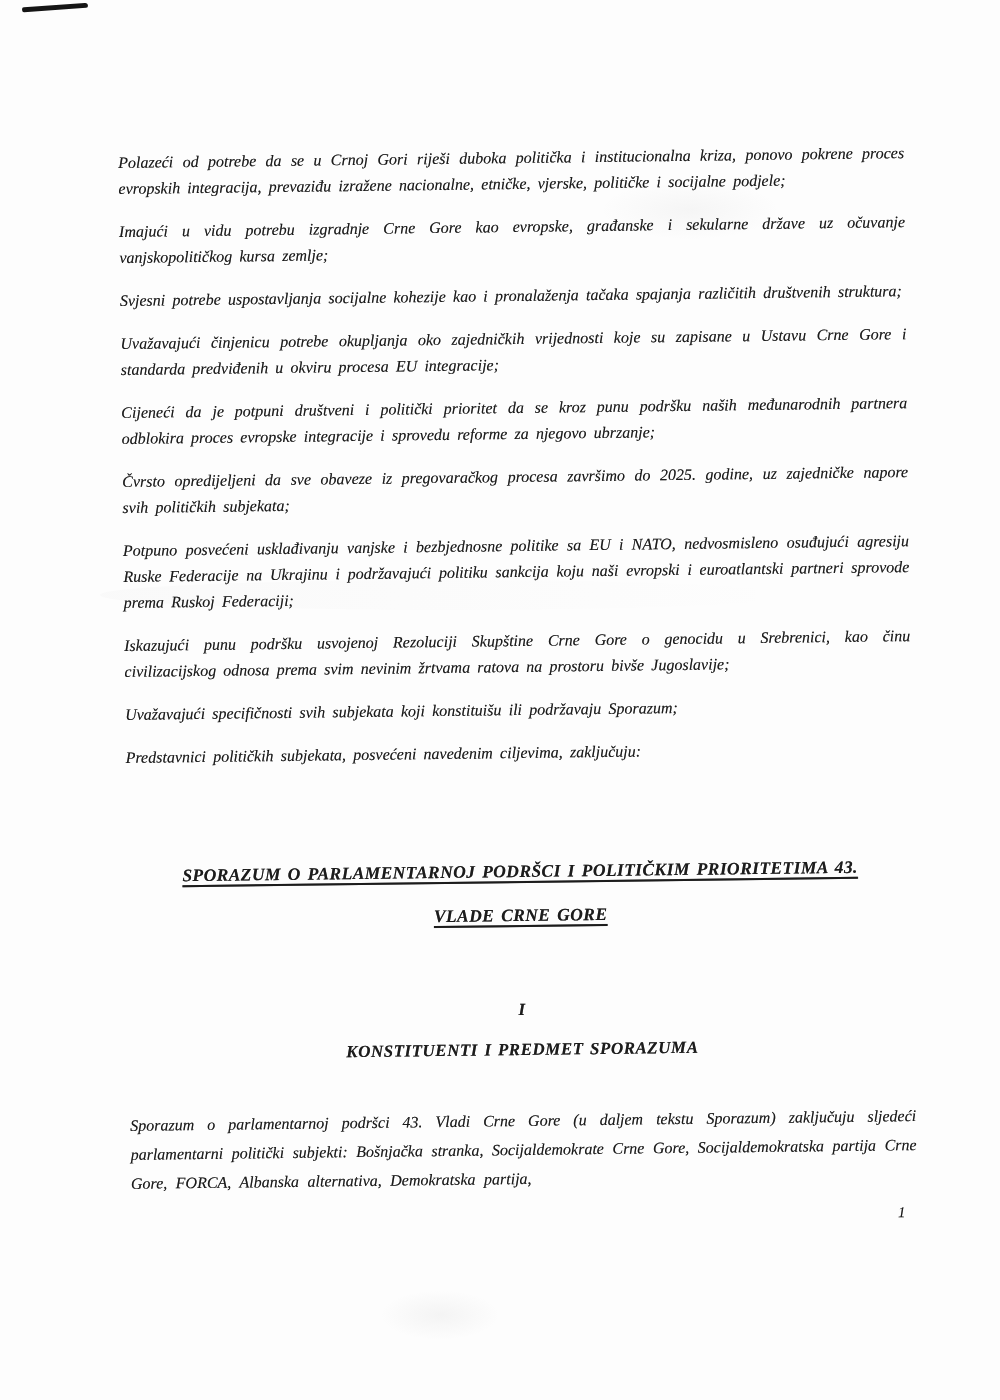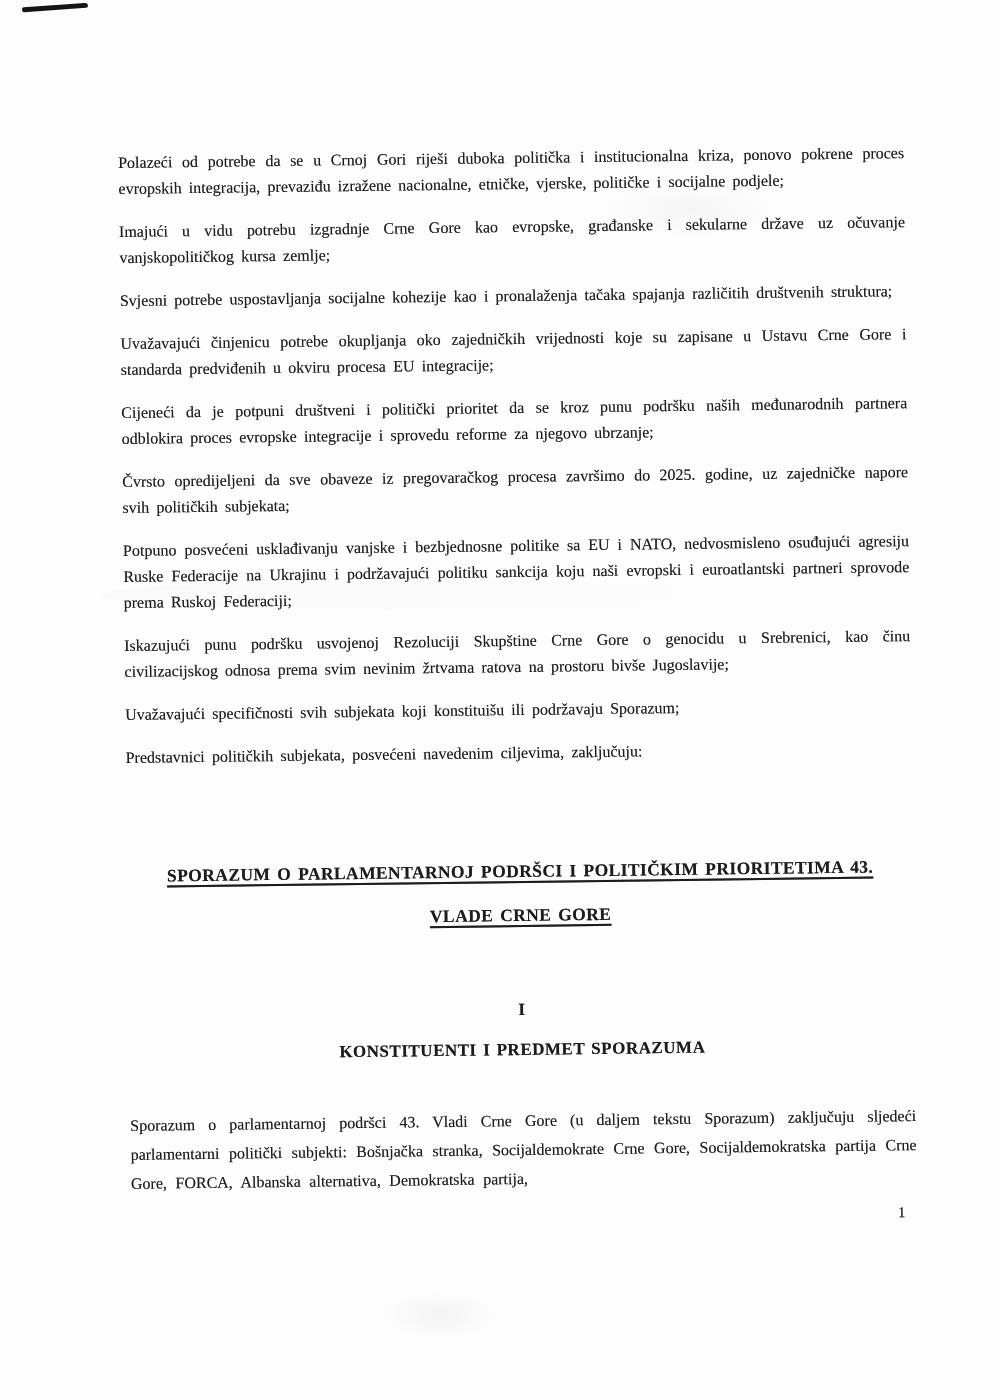--- a/index.html
+++ b/index.html
@@ -5,20 +5,21 @@
   html, body { margin: 0; padding: 0; background: #dedede; }
   .page {
     position: relative;
     width: 1000px;
     height: 1400px;
     margin: 0 auto;
     background: #fdfdfd;
     overflow: hidden;
     font-family: "Liberation Serif", "DejaVu Serif", serif;
     color: #1c1c1c;
+    font-style: italic;
   }
   
   .smudge { position: absolute; border-radius: 50%; pointer-events: none; }
   .smudge.s1 { left: 600px; top: 180px; width: 180px; height: 60px;
     background: radial-gradient(ellipse at center, rgba(120,120,120,0.06), rgba(0,0,0,0) 70%); }
   .smudge.s2 { left: 380px; top: 1290px; width: 120px; height: 50px;
     background: radial-gradient(ellipse at center, rgba(120,120,120,0.07), rgba(0,0,0,0) 70%); }
   .smudge.s3 { left: 100px; top: 580px; width: 700px; height: 30px;
     background: linear-gradient(to right, rgba(140,140,140,0.03), rgba(0,0,0,0)); }
   

